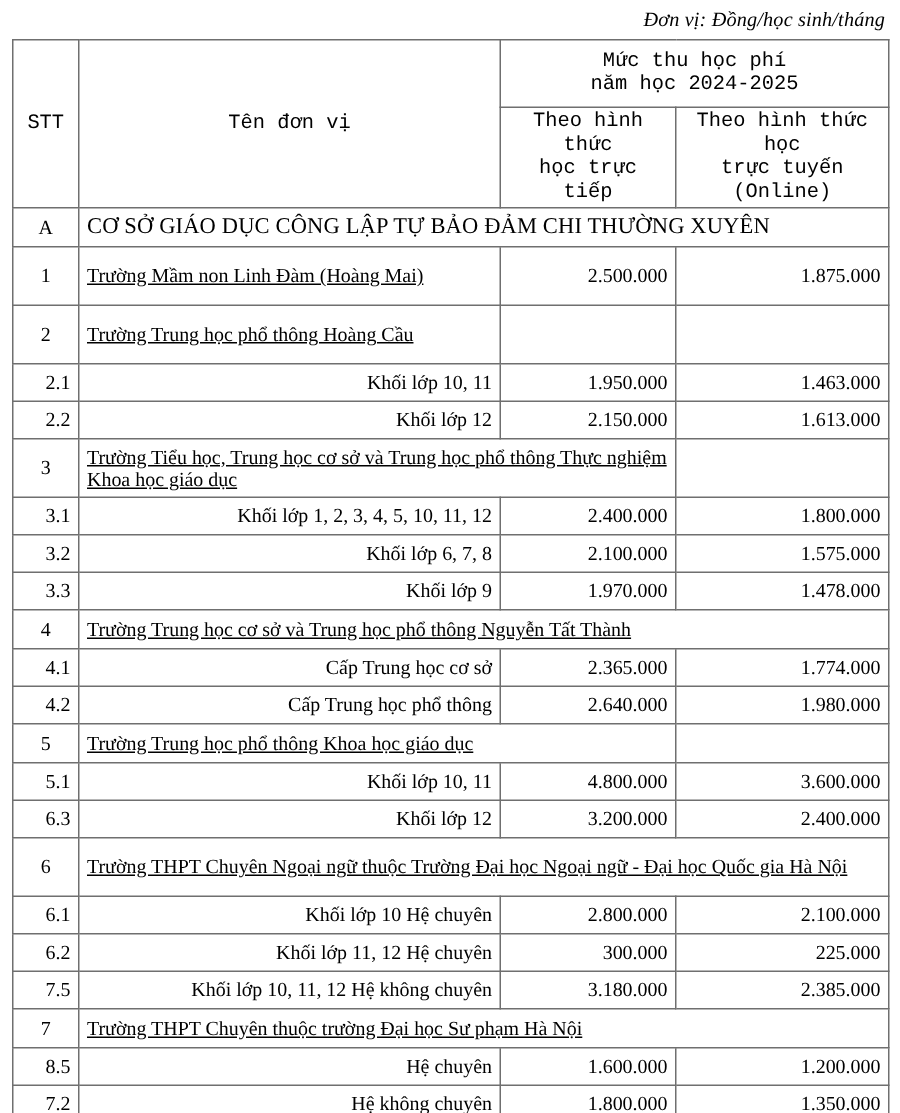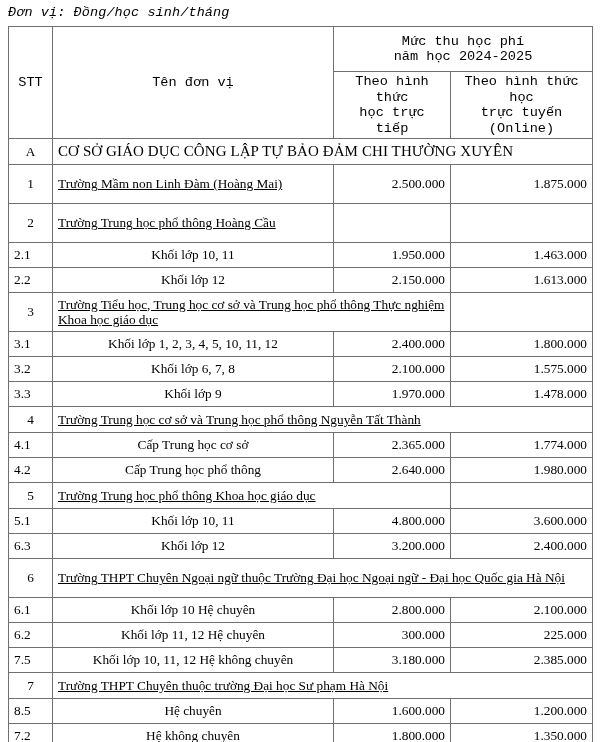--- a/index.html
+++ b/index.html
@@ -15,27 +15,26 @@
     -webkit-font-smoothing: antialiased;
   }
   .page {
     position: relative;
     width: 600px;
     height: 742px;
     box-sizing: border-box;
     padding: 0 8px;
   }
   .unit-caption {
-    text-align: left;
+    text-align: right;
     font-style: italic;
     font-size: 13.5px;
     line-height: 20px;
     padding: 3px 2px 3px 0;
     letter-spacing: 0.1px;
-    font-family: Liberation Mono, monospace;
   }
   table.fee-table {
     width: 584px;
     border-collapse: collapse;
     table-layout: fixed;
     font-size: 13.3px;
   }
   table.fee-table td,
   table.fee-table th {
     border: 1px solid #6f6f6f;
@@ -56,27 +55,27 @@
     font-size: 13.6px;
     line-height: 17px;
     padding: 3px 4px;
     font-family: Liberation Mono, monospace;
   }
   th.head-stt { height: 74px; }
   th.head-group { height: 40px; }
   th.head-sub { height: 34px; }
 
   td.stt {
-    text-align: left;
+    text-align: right;
   }
   td.stt-b {
     text-align: center;
     font-weight: bold;
   }
-  td.name { text-align: center; }
+  td.name { text-align: right; }
   td.name-b { text-align: left; font-weight: bold; text-decoration: underline; }
   td.num { text-align: right; padding-right: 7px; }
   td.section {
     text-align: left;
     font-weight: bold;
     font-size: 15px;
     letter-spacing: 0.1px;
   }
   tr.r-tall td { height: 34px; }
   tr.r-norm td { height: 20px; }

